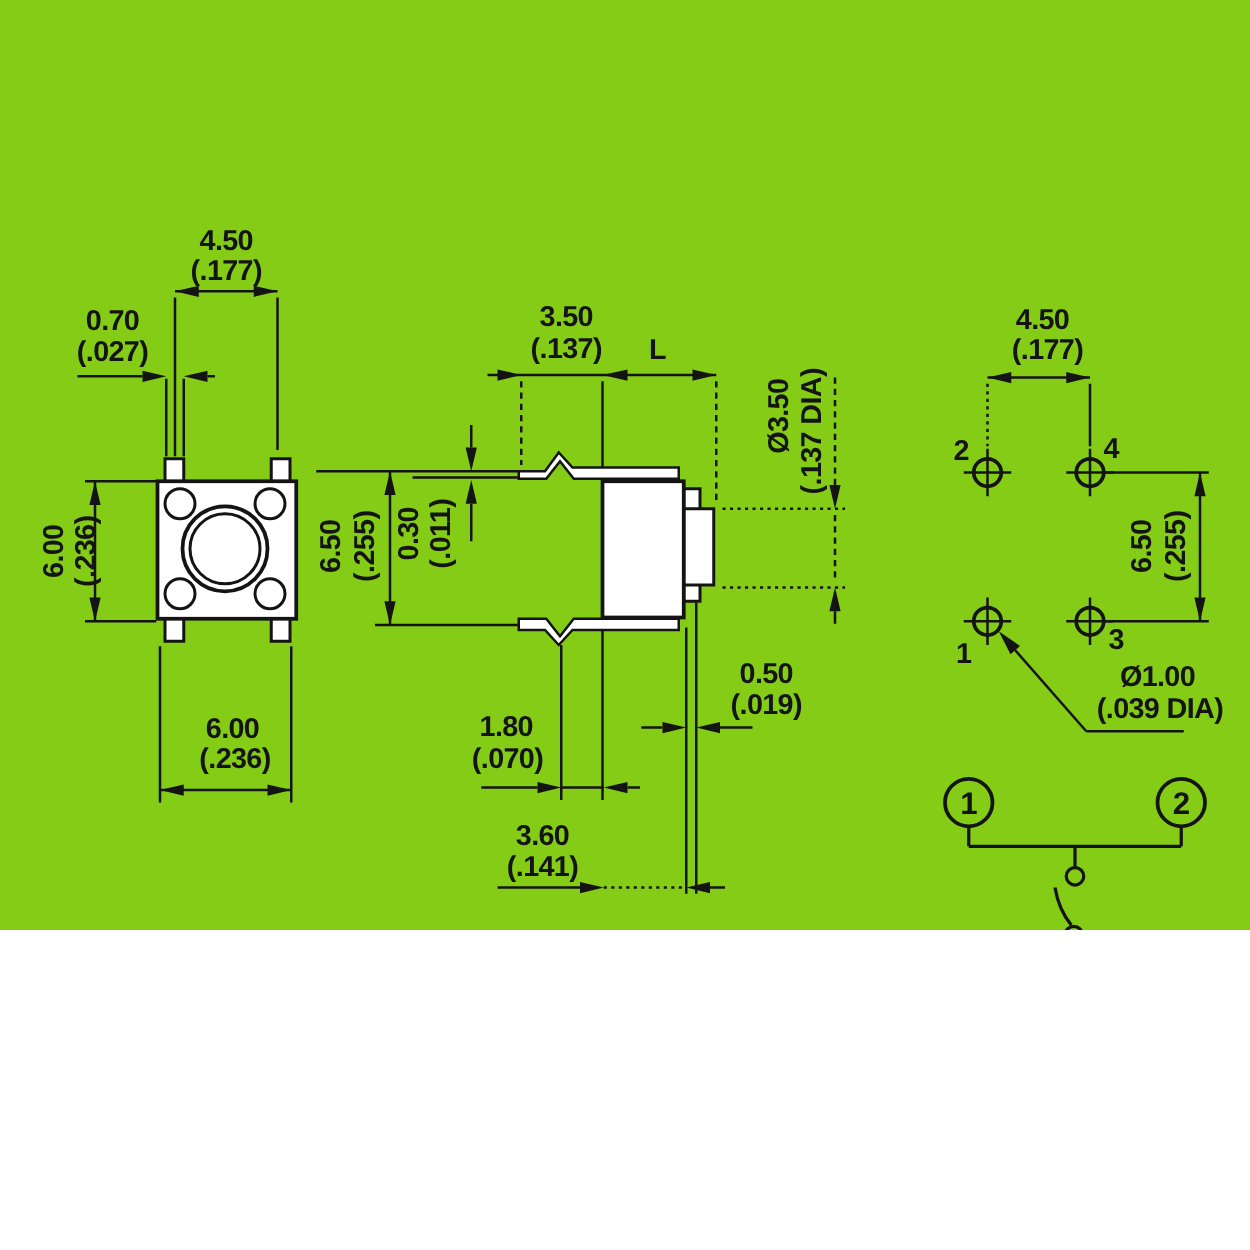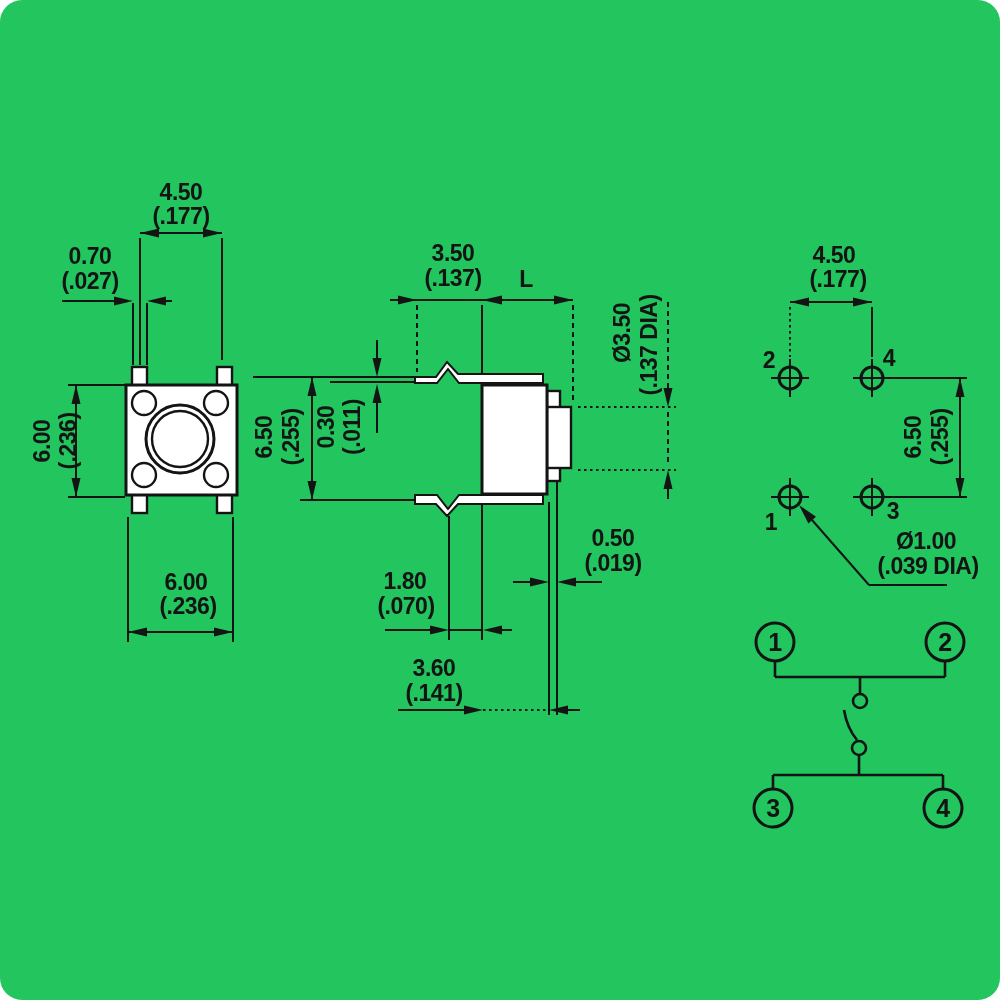--- a/index.html
+++ b/index.html
@@ -1,16 +1,16 @@
 <!DOCTYPE html>
 <html><head>
 <meta charset="utf-8">
 <style>
   html,body{margin:0;padding:0;background:#ffffff;}
-  .stage{width:1000px;height:1000px;background:#22c55e;position:relative;overflow:hidden;border-radius:22px;}
+  .stage{width:1000px;height:744px;background:#84cc16;position:relative;overflow:hidden;}
   svg text{font-family:"Liberation Sans","DejaVu Sans",sans-serif;font-weight:bold;fill:#141414;letter-spacing:-0.5px;}
   .dimtext{font-size:23px;}
   .pintext{font-size:23px;}
   .termtext{font-size:25px;}
   .ol{stroke:#141414;stroke-width:3;fill:#ffffff;}
   .ol2{stroke:#141414;stroke-width:2.4;fill:#ffffff;}
   .oln{stroke:#141414;stroke-width:3;fill:none;}
   .lead{stroke:#141414;stroke-width:2;fill:#ffffff;}
   .dim{stroke:#141414;stroke-width:2;fill:none;}
   .dash{stroke-dasharray:5 4;}

